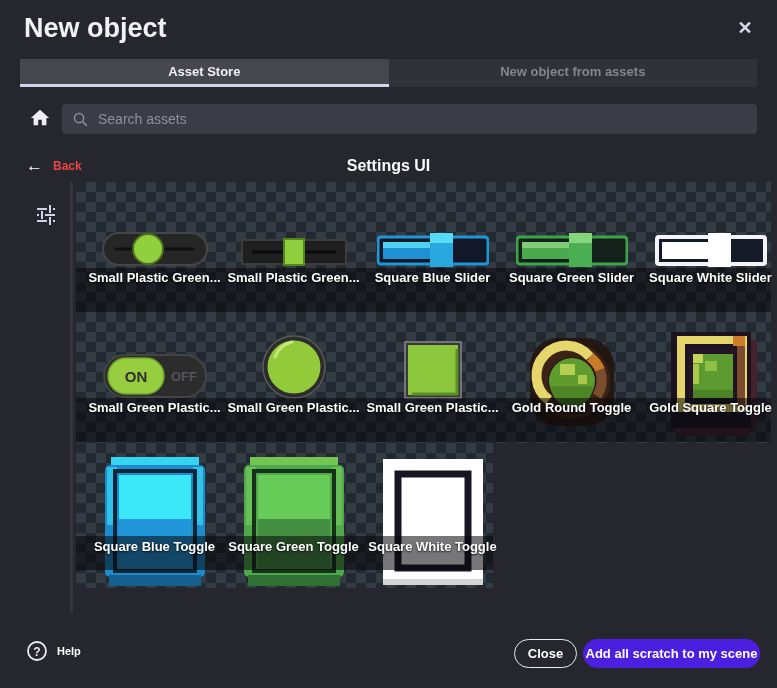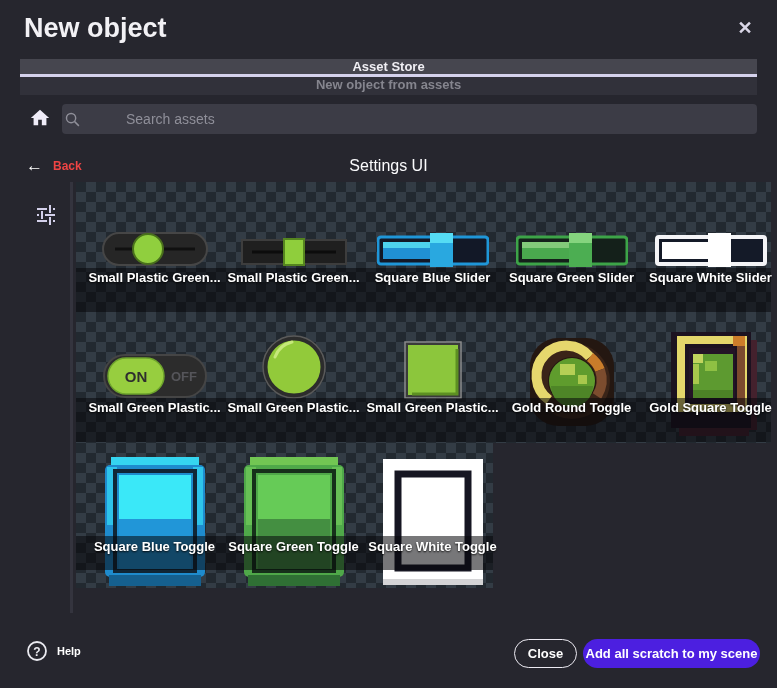--- a/index.html
+++ b/index.html
@@ -3,35 +3,35 @@
 <meta charset="utf-8">
 <style>
   * { margin:0; padding:0; box-sizing:border-box; }
   html,body { width:777px; height:688px; }
   body { font-family:"Liberation Sans", sans-serif; background:#26262e; overflow:hidden; }
   .dialog { position:relative; width:777px; height:688px; background:#26262e; }
 
   .title { position:absolute; left:24px; top:13px; font-size:27px; font-weight:bold; color:#f2f1f5; }
   .close-btn { position:absolute; right:18px; top:14px; width:28px; height:28px; background:none; border:none; color:#d9d6e6; font-size:18px; font-weight:bold; cursor:pointer; line-height:28px; text-align:center; font-family:"Liberation Sans",sans-serif; }
 
-  .tabs { position:absolute; left:20px; top:59px; width:737px; height:28px; display:flex;flex-direction:column; }
+  .tabs { position:absolute; left:20px; top:59px; width:737px; height:28px; display:flex; }
   .tab { flex:1; display:flex; align-items:center; justify-content:center; font-size:13px; font-weight:bold; border:none; border-bottom:3px solid transparent; cursor:pointer; font-family:"Liberation Sans",sans-serif; }
   .tab.active { background:#46464f; color:#f0eff4; border-bottom-color:#d5d2ec; }
   .tab.inactive { background:#31313a; color:#85858e; }
 
   .home-btn { position:absolute; left:26px; top:105px; width:28px; height:28px; background:none; border:none; cursor:pointer; }
-  .searchbar { position:absolute; left:62px; top:104px; width:695px; height:30px; background:#3c3c46; border-radius:4px; display:flex; align-items:center; padding-left:2px;gap:36px; }
+  .searchbar { position:absolute; left:62px; top:104px; width:695px; height:30px; background:#3c3c46; border-radius:4px; display:flex; align-items:center; padding-left:10px; }
   .searchbar svg { flex:0 0 auto; }
   .searchbar input { flex:1; background:none; border:none; outline:none; color:#e8e8ee; font-size:14px; margin-left:9px; font-family:"Liberation Sans",sans-serif; }
   .searchbar input::placeholder { color:#8f8f99; }
 
   .back-btn { position:absolute; left:26px; top:155px; height:22px; display:flex; align-items:center; background:none; border:none; cursor:pointer; color:#fff; }
   .back-arrow { font-size:17px; font-weight:bold; color:#fff; }
   .back-label { margin-left:10px; font-size:12px; font-weight:bold; color:#ef4444; font-family:"Liberation Sans",sans-serif; }
-  .section-title { position:absolute; left:0; right:0; top:157px; text-align:center; font-size:16px; font-weight:normal; color:#fafafc; }
+  .section-title { position:absolute; left:0; right:0; top:157px; text-align:center; font-size:16px; font-weight:bold; color:#fafafc; }
 
   .filter-btn { position:absolute; left:32px; top:202px; width:28px; height:28px; background:none; border:none; cursor:pointer; }
   .v-divider { position:absolute; left:70px; top:182px; width:3px; height:431px; background:#34343e; }
 
   .asset-row { position:absolute; background-color:#222930;
     background-image:
       linear-gradient(45deg,#333c45 25%,transparent 25%,transparent 75%,#333c45 75%),
       linear-gradient(45deg,#333c45 25%,transparent 25%,transparent 75%,#333c45 75%);
     background-size:20px 20px; background-position:0 0,10px 10px; }
   .row1 { left:76px; top:182px; width:695px; height:130px; }

